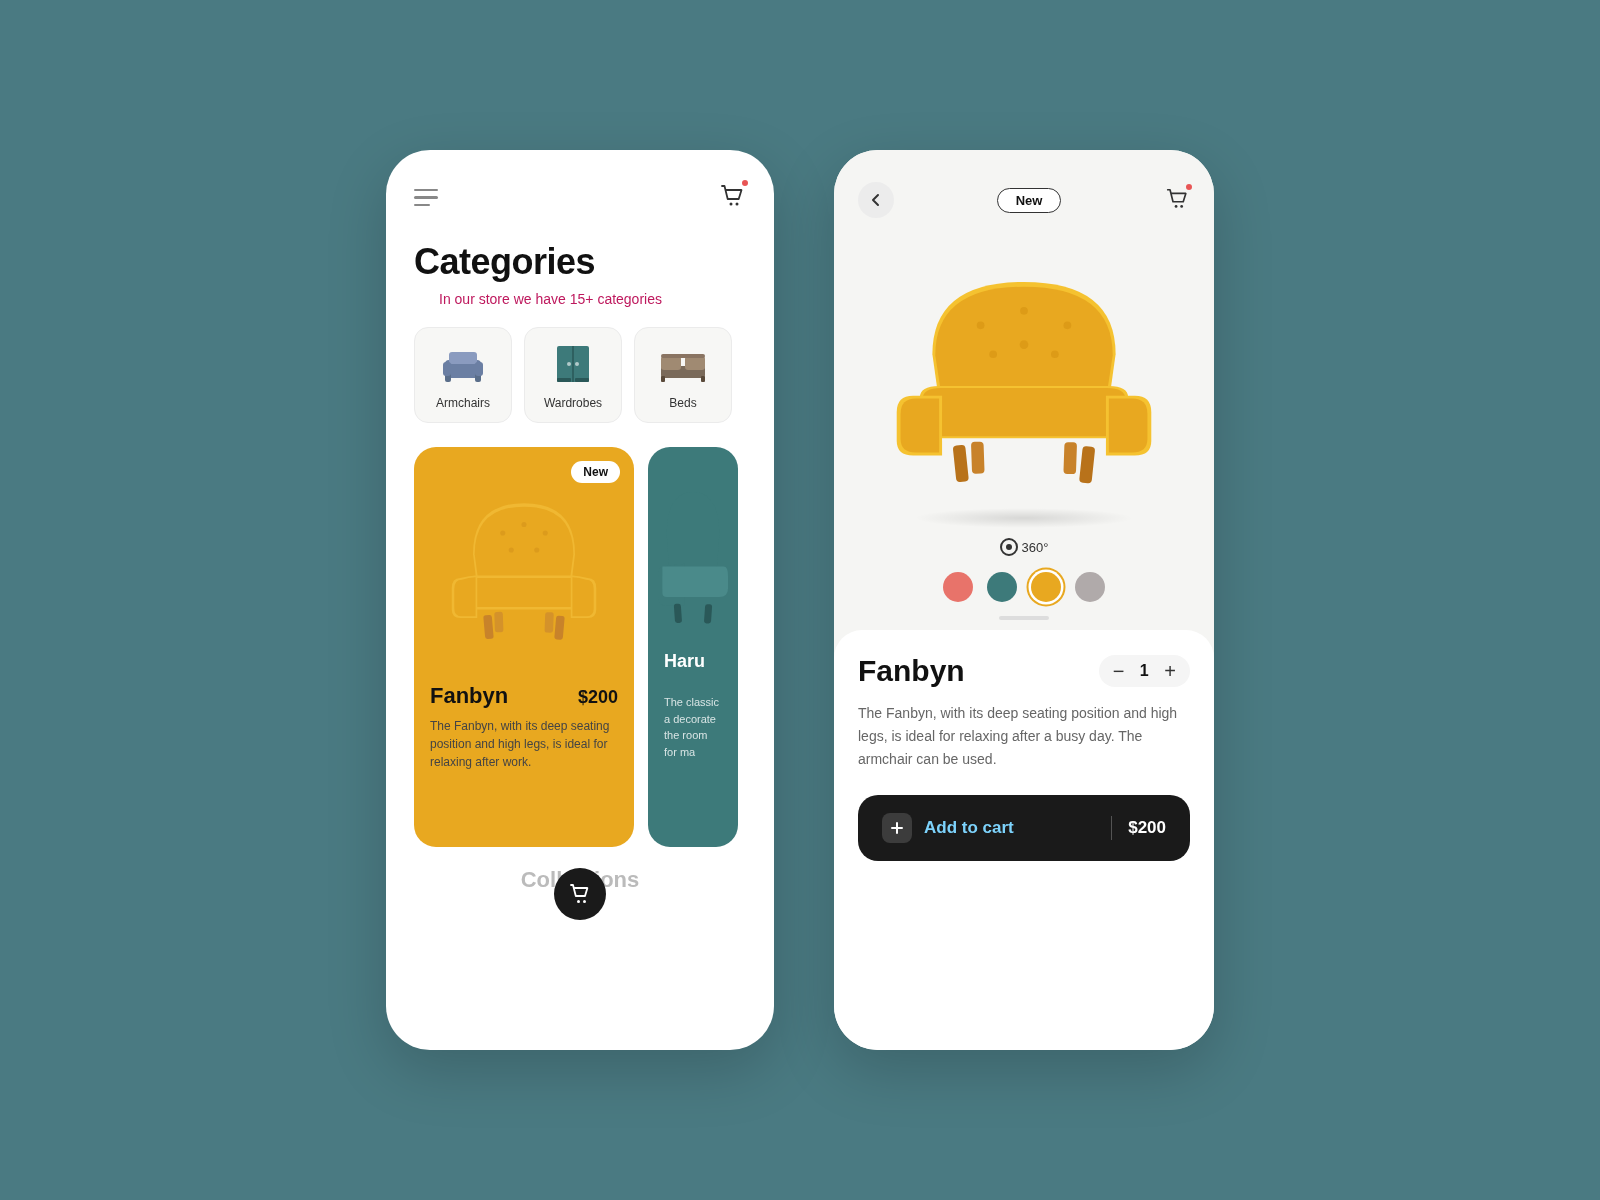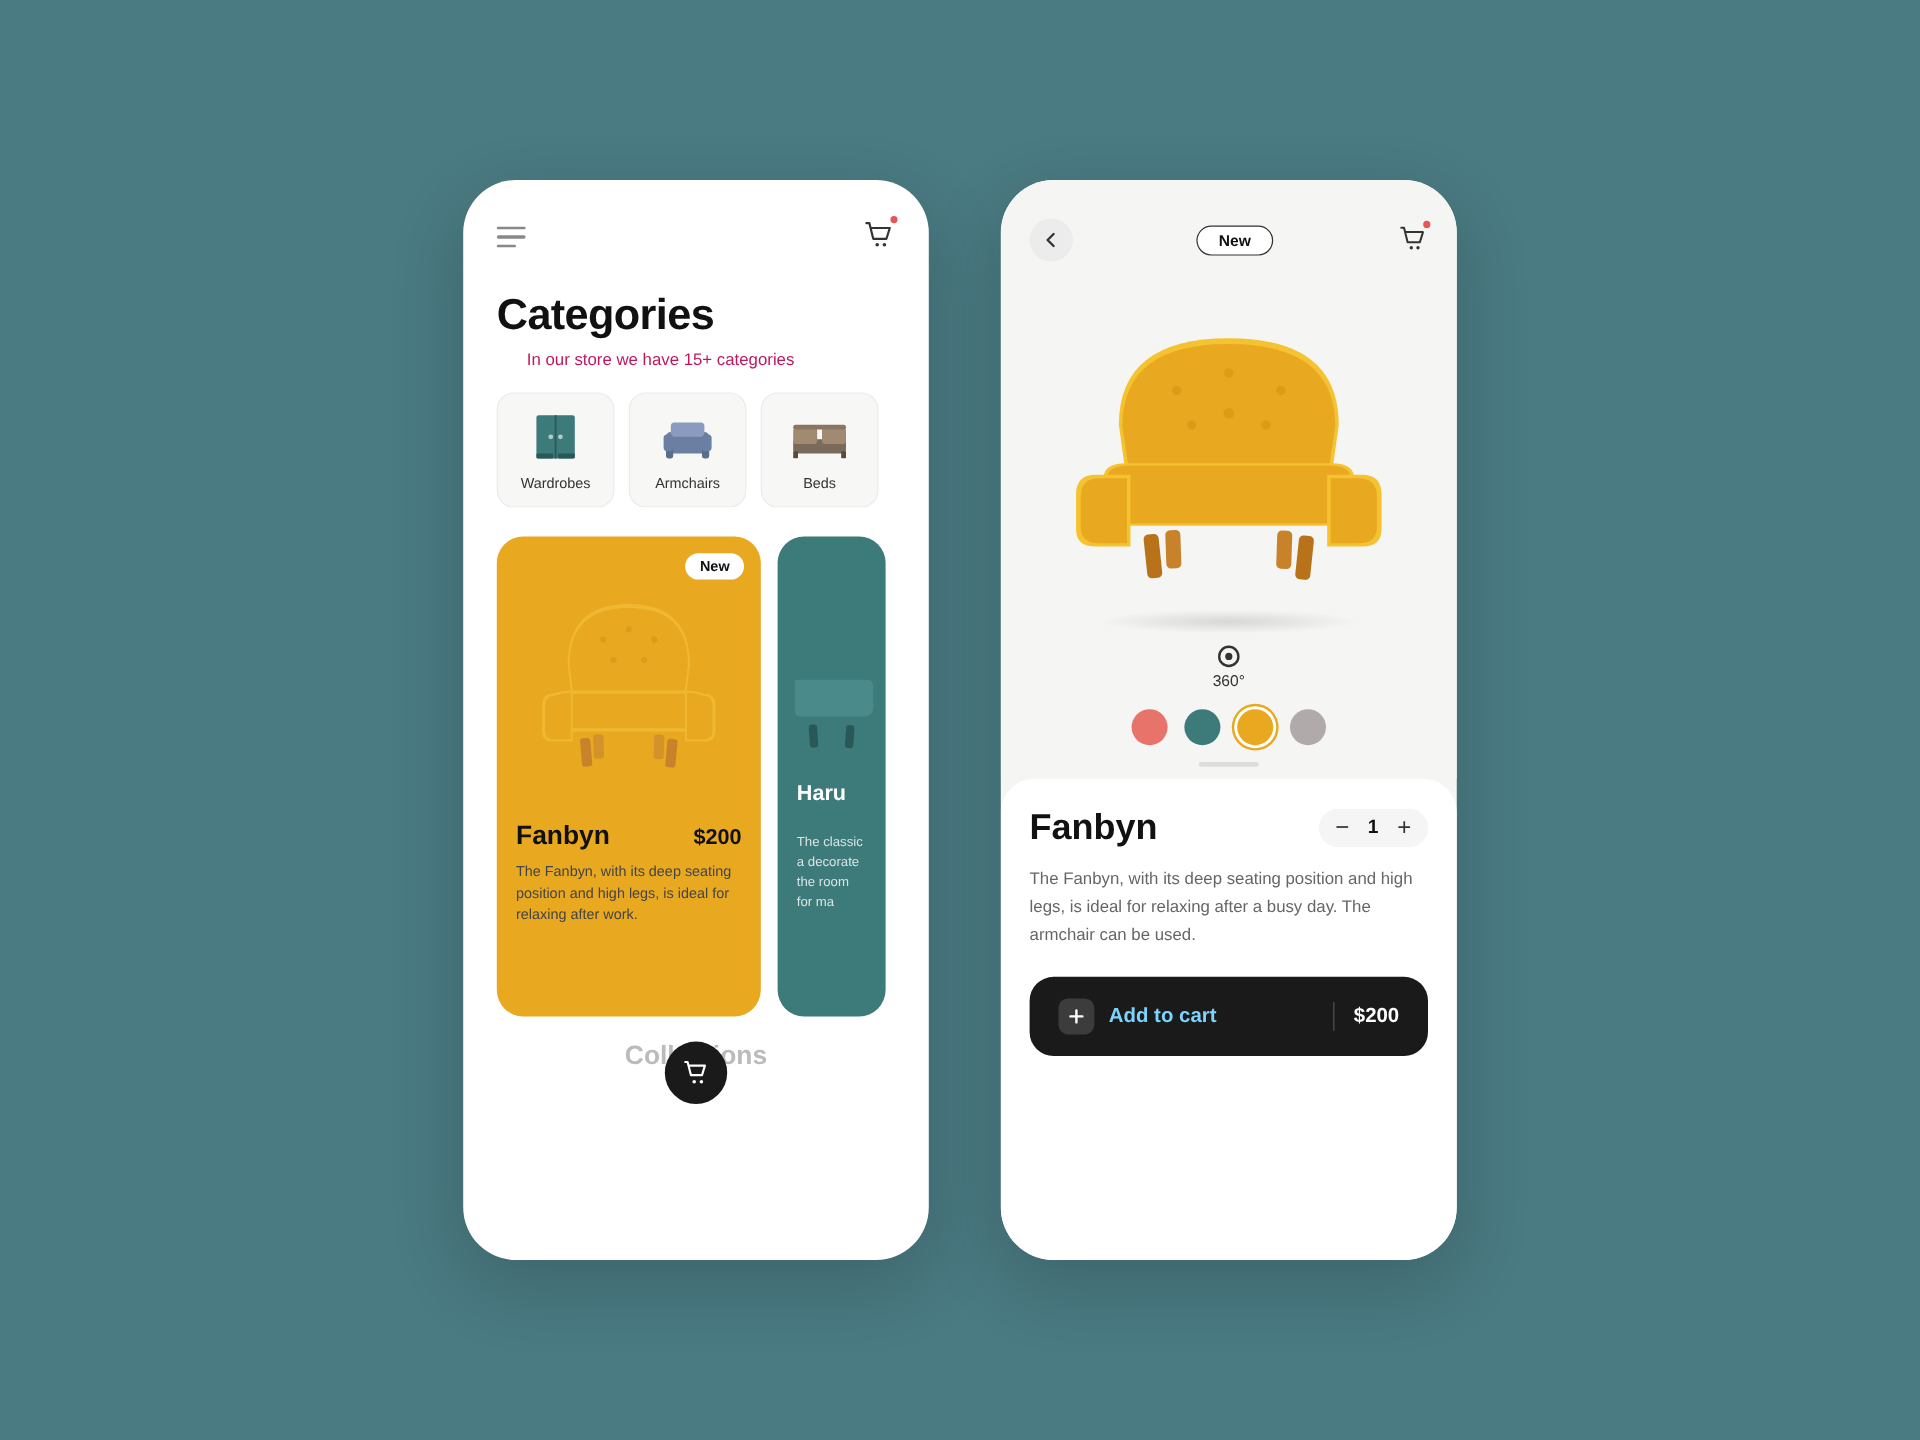--- a/index.html
+++ b/index.html
@@ -312,21 +312,20 @@
       transform: translateX(-50%);
       width: 220px;
       height: 20px;
       background: radial-gradient(ellipse, rgba(0,0,0,0.12) 0%, transparent 70%);
       border-radius: 50%;
     }
 
     
     .view-360 {
       display: flex;
-      flex-direction: column;
       align-items: center;
       gap: 4px;
       margin-top: 10px;
       justify-content: flex-end;
     }
     .view-360-dot {
       width: 18px;
       height: 18px;
       border-radius: 50%;
       border: 2px solid #333;
@@ -488,47 +487,47 @@
         <div class="cart-badge"></div>
       </button>
     </div>
 
     <div class="left-title-section">
       <div class="page-title">Categories</div>
       <div class="page-subtitle">In our store we have 15+ categories</div>
     </div>
 
     <div class="categories-row">
+
+      <div class="category-card">
+        <div class="category-icon-area">
+          <svg width="48" height="40" viewBox="0 0 48 40" fill="none">
+            <rect x="6" y="16" width="36" height="18" rx="4" fill="#6b7fa3"></rect>
+            <rect x="10" y="8" width="28" height="12" rx="3" fill="#8a9bbf"></rect>
+            <rect x="6" y="28" width="6" height="10" rx="2" fill="#5a6e8a"></rect>
+            <rect x="36" y="28" width="6" height="10" rx="2" fill="#5a6e8a"></rect>
+            <rect x="4" y="18" width="8" height="14" rx="3" fill="#6b7fa3"></rect>
+            <rect x="36" y="18" width="8" height="14" rx="3" fill="#6b7fa3"></rect>
+          </svg>
+        </div>
+        <span class="category-label">Armchairs</span>
+      </div>
 
       <div class="category-card">
         <div class="category-icon-area">
           <svg width="44" height="44" viewBox="0 0 44 44" fill="none">
             <rect x="6" y="4" width="32" height="36" rx="2" fill="#3d7a7a"></rect>
             <line x1="22" y1="4" x2="22" y2="40" stroke="#2a5858" stroke-width="1.5"></line>
             <circle cx="18" cy="22" r="2" fill="#fff" opacity="0.6"></circle>
             <circle cx="26" cy="22" r="2" fill="#fff" opacity="0.6"></circle>
             <rect x="6" y="36" width="14" height="4" rx="1" fill="#2a5858"></rect>
             <rect x="24" y="36" width="14" height="4" rx="1" fill="#2a5858"></rect>
           </svg>
         </div>
         <span class="category-label">Wardrobes</span>
-      </div>
-
-      <div class="category-card">
-        <div class="category-icon-area">
-          <svg width="48" height="40" viewBox="0 0 48 40" fill="none">
-            <rect x="6" y="16" width="36" height="18" rx="4" fill="#6b7fa3"></rect>
-            <rect x="10" y="8" width="28" height="12" rx="3" fill="#8a9bbf"></rect>
-            <rect x="6" y="28" width="6" height="10" rx="2" fill="#5a6e8a"></rect>
-            <rect x="36" y="28" width="6" height="10" rx="2" fill="#5a6e8a"></rect>
-            <rect x="4" y="18" width="8" height="14" rx="3" fill="#6b7fa3"></rect>
-            <rect x="36" y="18" width="8" height="14" rx="3" fill="#6b7fa3"></rect>
-          </svg>
-        </div>
-        <span class="category-label">Armchairs</span>
       </div>
 
       <div class="category-card">
         <div class="category-icon-area">
           <svg width="52" height="36" viewBox="0 0 52 36" fill="none">
             <rect x="4" y="20" width="44" height="12" rx="3" fill="#7a6a5a"></rect>
             <rect x="4" y="10" width="20" height="14" rx="3" fill="#a08a72"></rect>
             <rect x="28" y="10" width="20" height="14" rx="3" fill="#a08a72"></rect>
             <rect x="4" y="8" width="44" height="4" rx="2" fill="#8a7462"></rect>
             <rect x="4" y="30" width="4" height="6" rx="1" fill="#5a4a3a"></rect>

